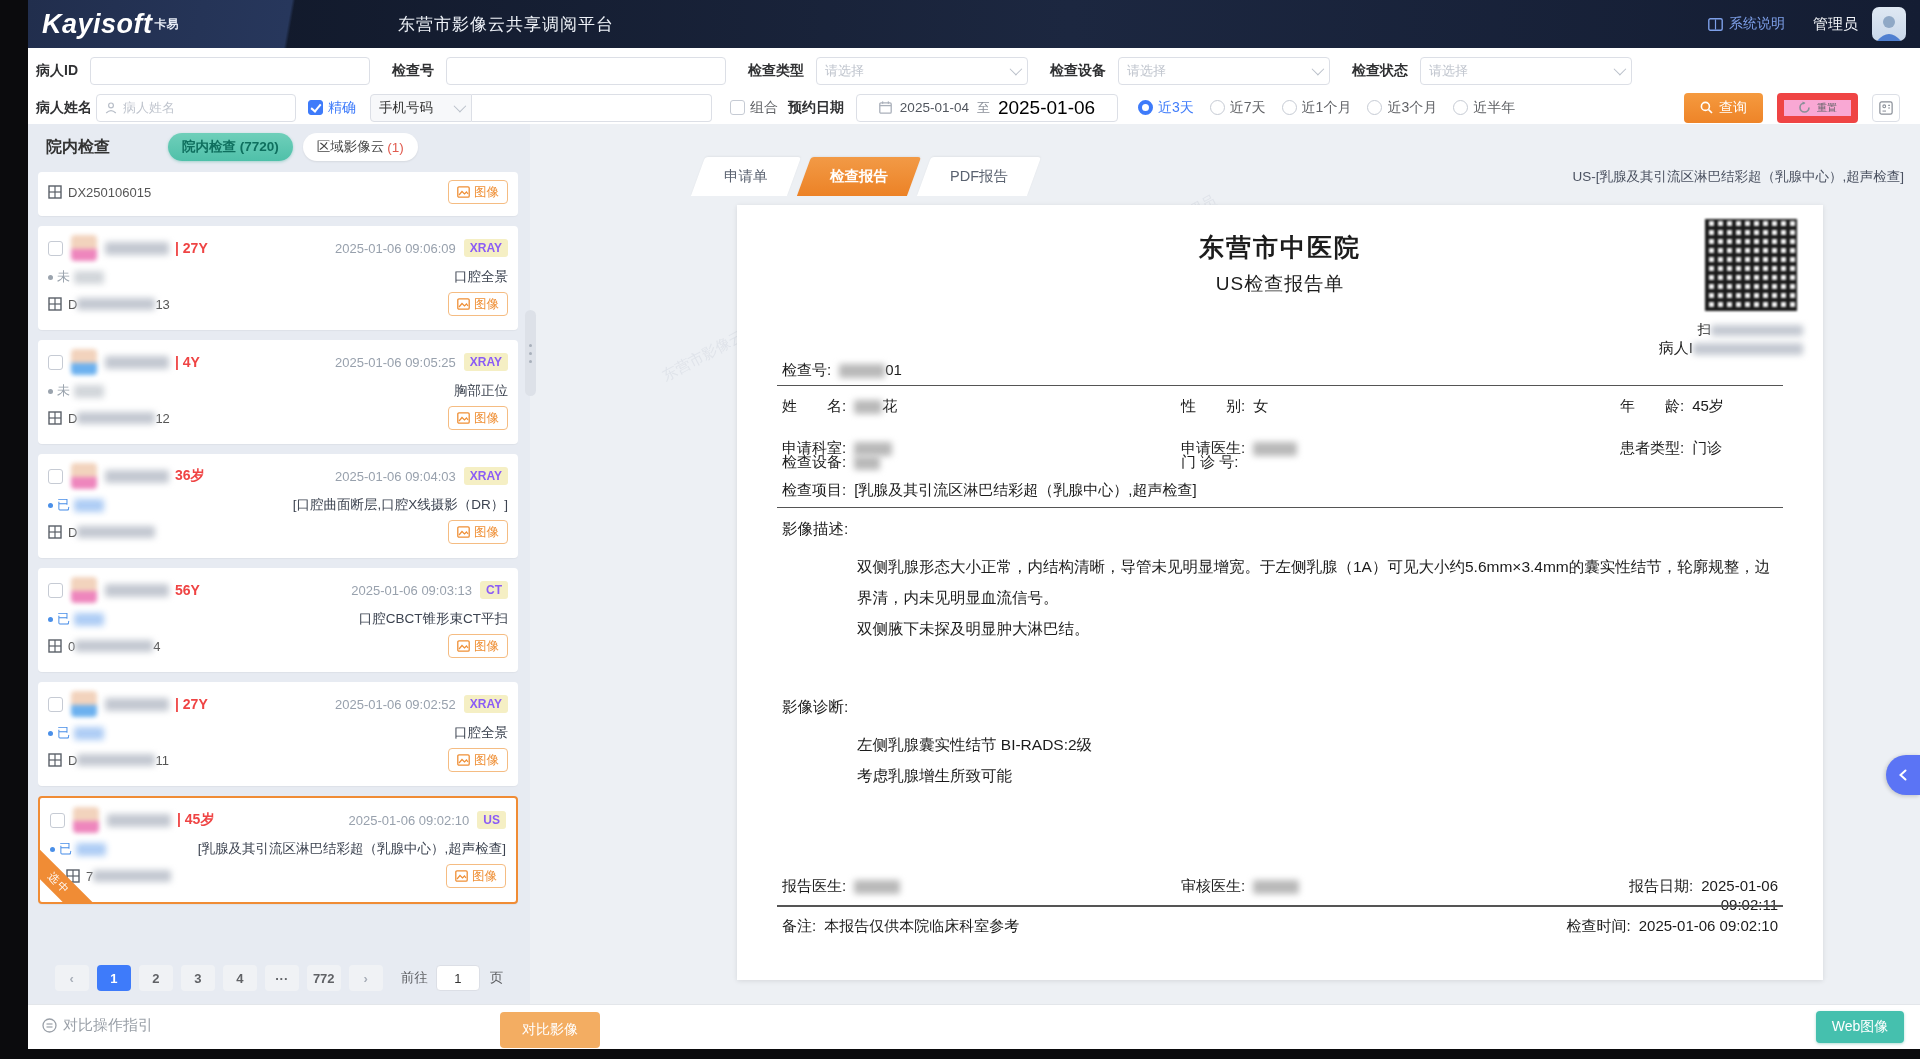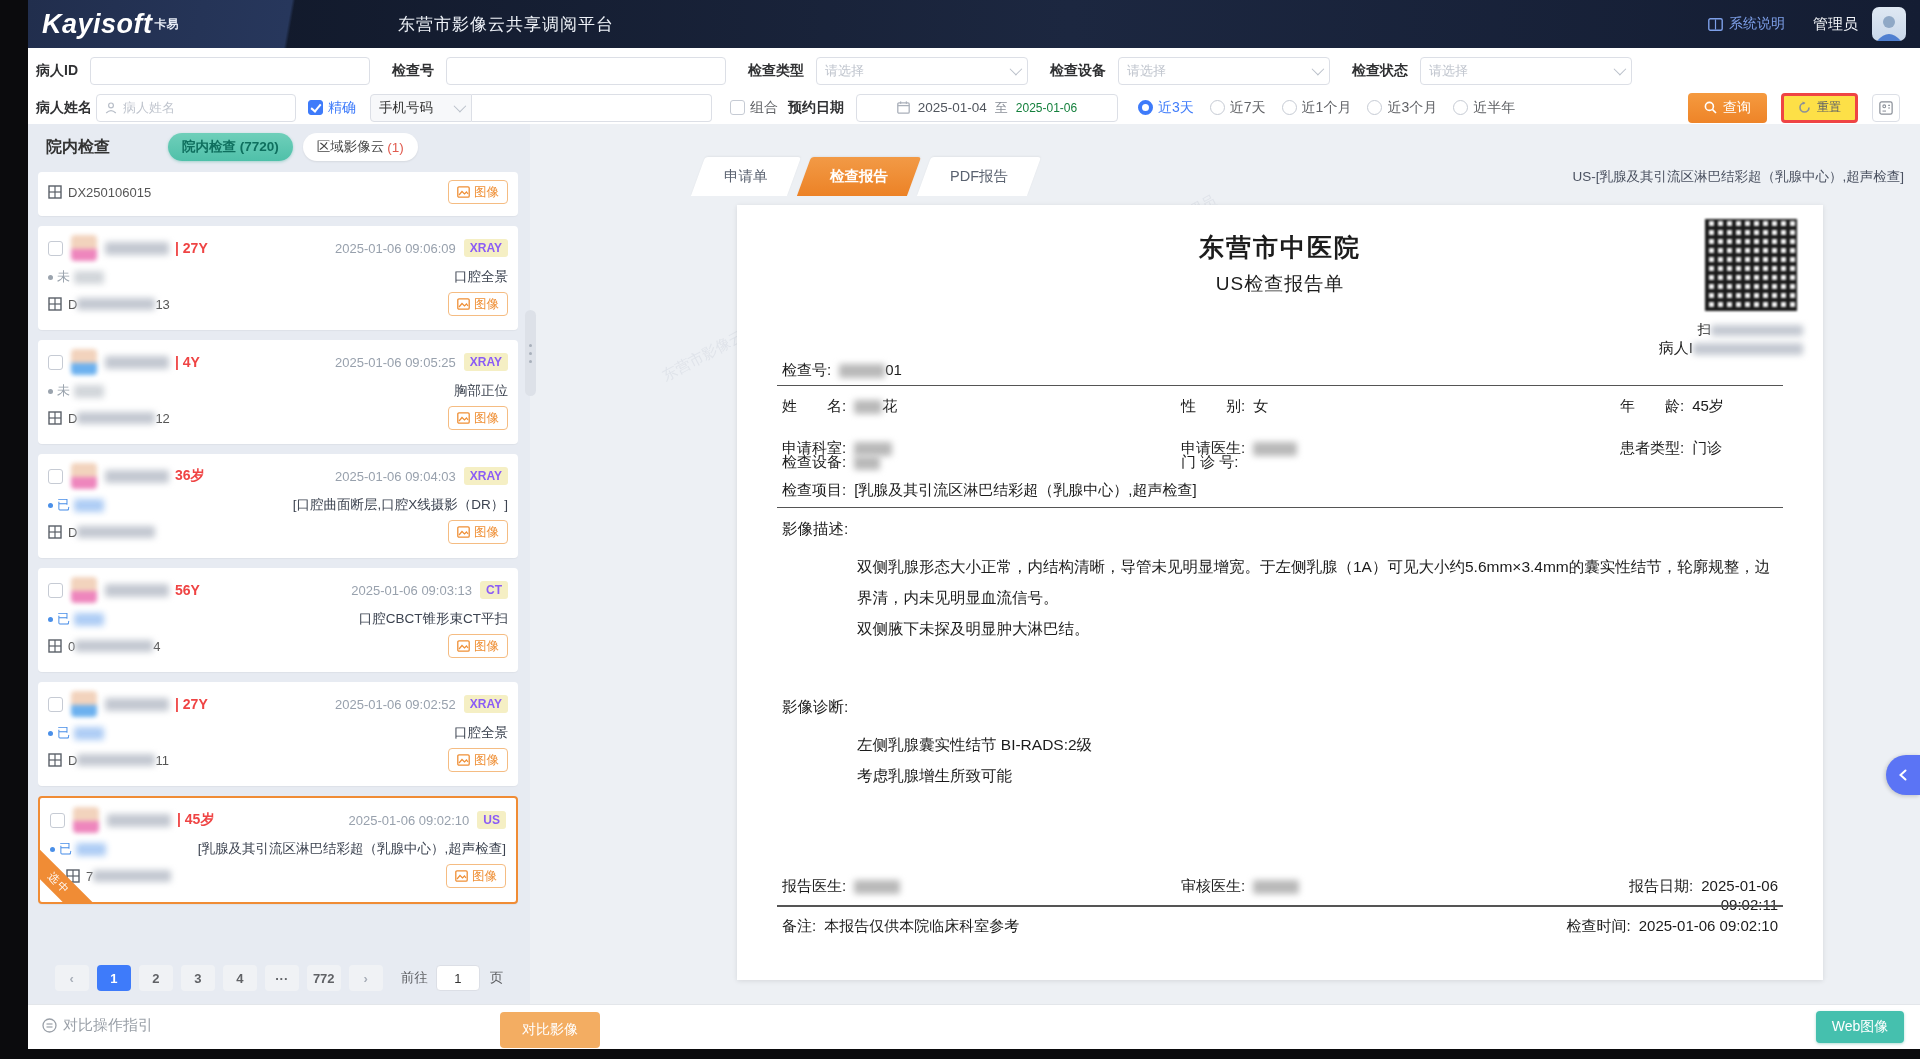--- a/index.html
+++ b/index.html
@@ -30,21 +30,21 @@
   .cbx{width:15px;height:15px;border:1px solid #c6cbd4;border-radius:3px;background:#fff;box-sizing:border-box;position:relative;flex:none;cursor:pointer;}
   .cbx.checked{background:#3e7bfa;border-color:#3e7bfa;}
   .cbx.checked::after{content:"";position:absolute;left:4px;top:1px;width:4px;height:8px;border-right:2px solid #fff;border-bottom:2px solid #fff;transform:rotate(40deg);}
   .cb-label{font-size:14px;color:#3e7bfa;margin-left:5px;}
   .cb-label.plain{color:#606266;}
   .radio{width:15px;height:15px;border-radius:50%;border:1px solid #c6cbd4;background:#fff;box-sizing:border-box;flex:none;cursor:pointer;}
   .radio.on{border:4.5px solid #3e7bfa;}
   .r-label{font-size:14px;color:#606266;margin:0 16px 0 5px;}
   .r-label.on{color:#3e7bfa;}
   .btn-search{height:30px;padding:0 16px;border:none;border-radius:4px;background:linear-gradient(#f59a3f,#ee8428);color:#fff;font-size:14px;display:flex;align-items:center;gap:6px;cursor:pointer;}
-  .btn-reset{height:30px;padding:0 14px;border:3px solid #ef4444;border-radius:4px;background:#fde047;color:#606266;font-size:12px;display:flex;align-items:center;gap:6px;cursor:pointer;}
+  .btn-reset{height:30px;padding:0 14px;border:7px solid #ef4444;border-radius:4px;background:#f9a8d4;color:#606266;font-size:10px;display:flex;align-items:center;gap:6px;cursor:pointer;}
   .btn-layout{width:28px;height:28px;border:1px solid #dcdfe6;border-radius:4px;background:#fff;display:flex;align-items:center;justify-content:center;cursor:pointer;}
 
   
   .main{position:absolute;left:0;top:124px;right:0;bottom:44px;display:flex;}
   .left-panel{width:502px;flex:none;background:#e7ebf2;position:relative;}
   .lp-head{display:flex;align-items:center;height:46px;padding:0 10px 0 18px;}
   .lp-title{font-size:16px;font-weight:700;color:#333;}
   .pill{height:28px;border-radius:15px;display:flex;align-items:center;padding:0 14px;font-size:13.5px;cursor:pointer;white-space:nowrap;}
   .pill-teal{background:linear-gradient(#6fcfba,#4fc0a9);color:#0e6f5e;font-weight:700;margin-left:58px;box-shadow:0 1px 3px rgba(60,170,150,.4);}
   .pill-white{background:#fff;color:#444;margin-left:10px;box-shadow:0 1px 2px rgba(0,0,0,.08);}
@@ -195,21 +195,21 @@
       <span class="flabel" style="margin-left:10px;">预约日期</span>
       <span class="inp" style="width:262px;margin-left:12px;gap:8px;justify-content:center;">
         <svg width="13" height="13" viewBox="0 0 13 13">
             <rect x="0.8" y="1.8" width="11.4" height="10.4" rx="1.2" fill="none" stroke="#aab0ba" stroke-width="1.3"></rect>
             <line x1="0.8" y1="4.6" x2="12.2" y2="4.6" stroke="#aab0ba" stroke-width="1.3"></line>
             <line x1="3.6" y1="0.4" x2="3.6" y2="2.8" stroke="#aab0ba" stroke-width="1.3"></line>
             <line x1="9.4" y1="0.4" x2="9.4" y2="2.8" stroke="#aab0ba" stroke-width="1.3"></line>
           </svg>
         <span style="font-size:13.5px;color:#51565e;">2025-01-04</span>
         <span style="font-size:13px;color:#8a8f98;">至</span>
-        <span style="font-size:12px;color:#15803d;">2025-01-06</span>
+        <span style="font-size:19px;color:#000000;">2025-01-06</span>
       </span>
       <span class="radio on" style="margin-left:20px;"></span>
         <span class="r-label on">近3天</span>
       <span class="radio"></span>
         <span class="r-label">近7天</span>
       <span class="radio"></span>
         <span class="r-label">近1个月</span>
       <span class="radio"></span>
         <span class="r-label">近3个月</span>
       <span class="radio"></span>

